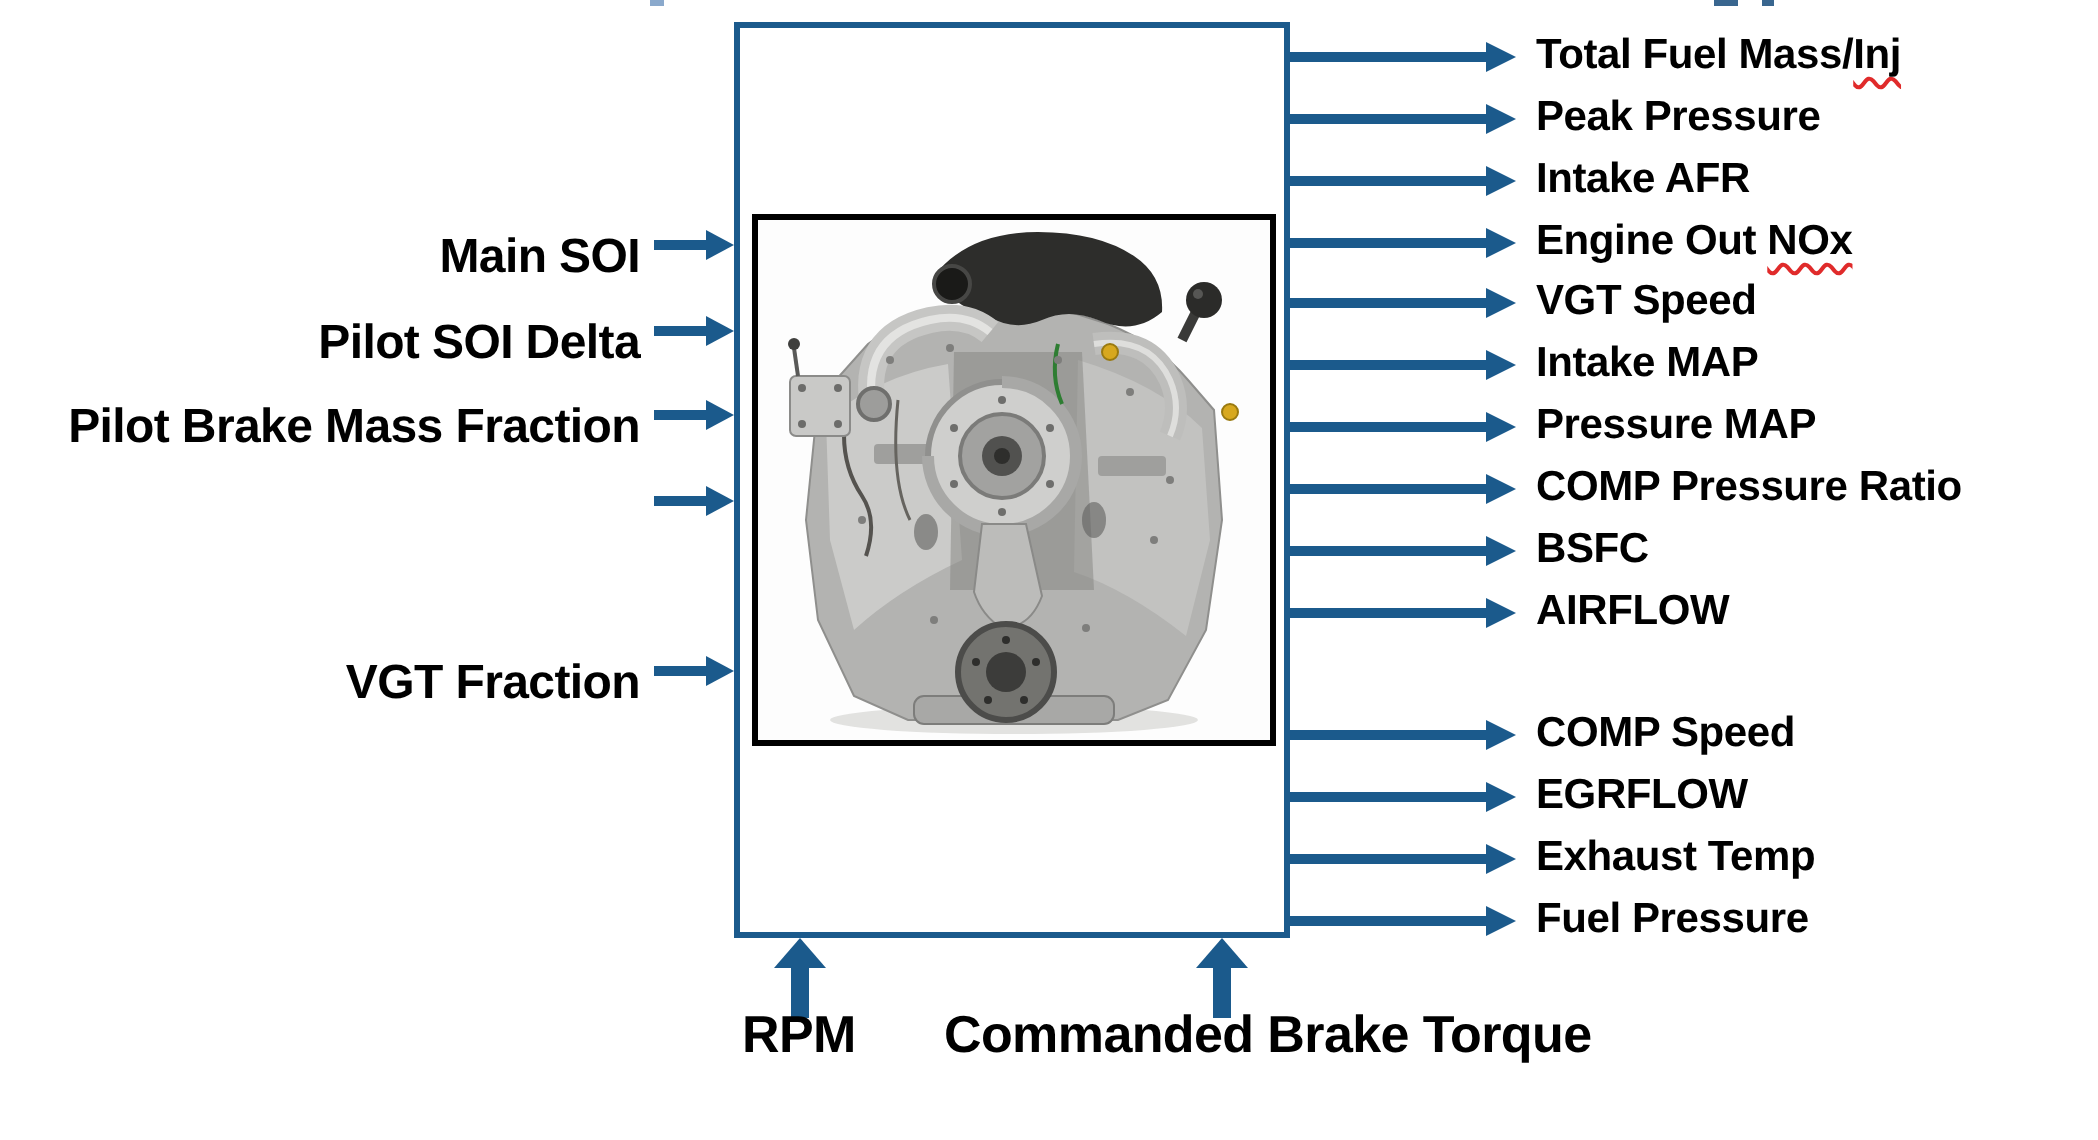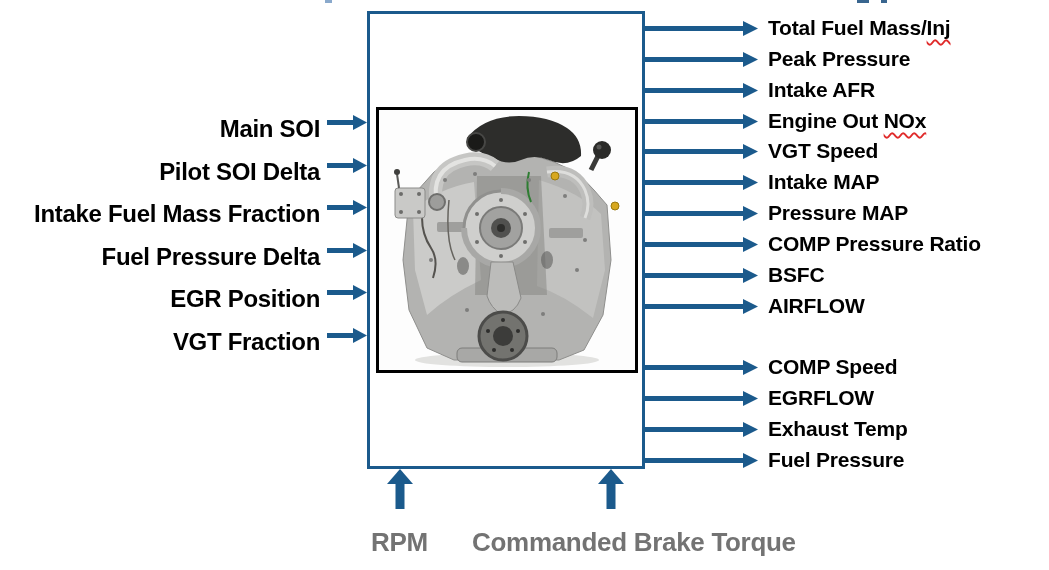--- a/index.html
+++ b/index.html
@@ -46,21 +46,21 @@
     text-decoration-style:wavy;
     text-decoration-color:#e02b2b;
     text-decoration-thickness:2px;
     text-underline-offset:4px;
     text-decoration-skip-ink:none;
   }
   .arr-in rect,.arr-in polygon,.arr-out rect,.arr-out polygon,.arr-up rect,.arr-up polygon{fill:#1b5a8c;}
   
   .arr-up{position:absolute;top:469px;width:26px;height:40px;}
   .blbl{
-    position:absolute;top:527px;font-size:26px;font-weight:700;color:#737373;
+    position:absolute;top:502px;font-size:26px;font-weight:700;color:#000000;
     letter-spacing:-0.3px;white-space:nowrap;text-align:center;
   }
 </style>
 </head>
 <body>
 
 <div class="stage">
 
   <div class="frag frag1"></div>
   <div class="frag frag2"></div>
@@ -142,35 +142,27 @@
       </svg>
   </div>
   <div class="in-row" style="top:158px">
     <span class="ilbl">Pilot SOI Delta</span>
     <svg class="arr-in" viewBox="0 0 40 15">
         <rect x="0" y="5" width="27" height="5"></rect>
         <polygon points="26,0 40,7.5 26,15"></polygon>
       </svg>
   </div>
   <div class="in-row" style="top:200px">
-    <span class="ilbl">Intake Fuel Mass Fraction</span>
+    <span class="ilbl">Pilot Brake Mass Fraction</span>
     <svg class="arr-in" viewBox="0 0 40 15">
         <rect x="0" y="5" width="27" height="5"></rect>
         <polygon points="26,0 40,7.5 26,15"></polygon>
       </svg>
   </div>
   <div class="in-row" style="top:243px">
-    <span class="ilbl">Fuel Pressure Delta</span>
-    <svg class="arr-in" viewBox="0 0 40 15">
-        <rect x="0" y="5" width="27" height="5"></rect>
-        <polygon points="26,0 40,7.5 26,15"></polygon>
-      </svg>
-  </div>
-  <div class="in-row" style="top:285px">
-    <span class="ilbl">EGR Position</span>
     <svg class="arr-in" viewBox="0 0 40 15">
         <rect x="0" y="5" width="27" height="5"></rect>
         <polygon points="26,0 40,7.5 26,15"></polygon>
       </svg>
   </div>
   <div class="in-row" style="top:328px">
     <span class="ilbl">VGT Fraction</span>
     <svg class="arr-in" viewBox="0 0 40 15">
         <rect x="0" y="5" width="27" height="5"></rect>
         <polygon points="26,0 40,7.5 26,15"></polygon>

